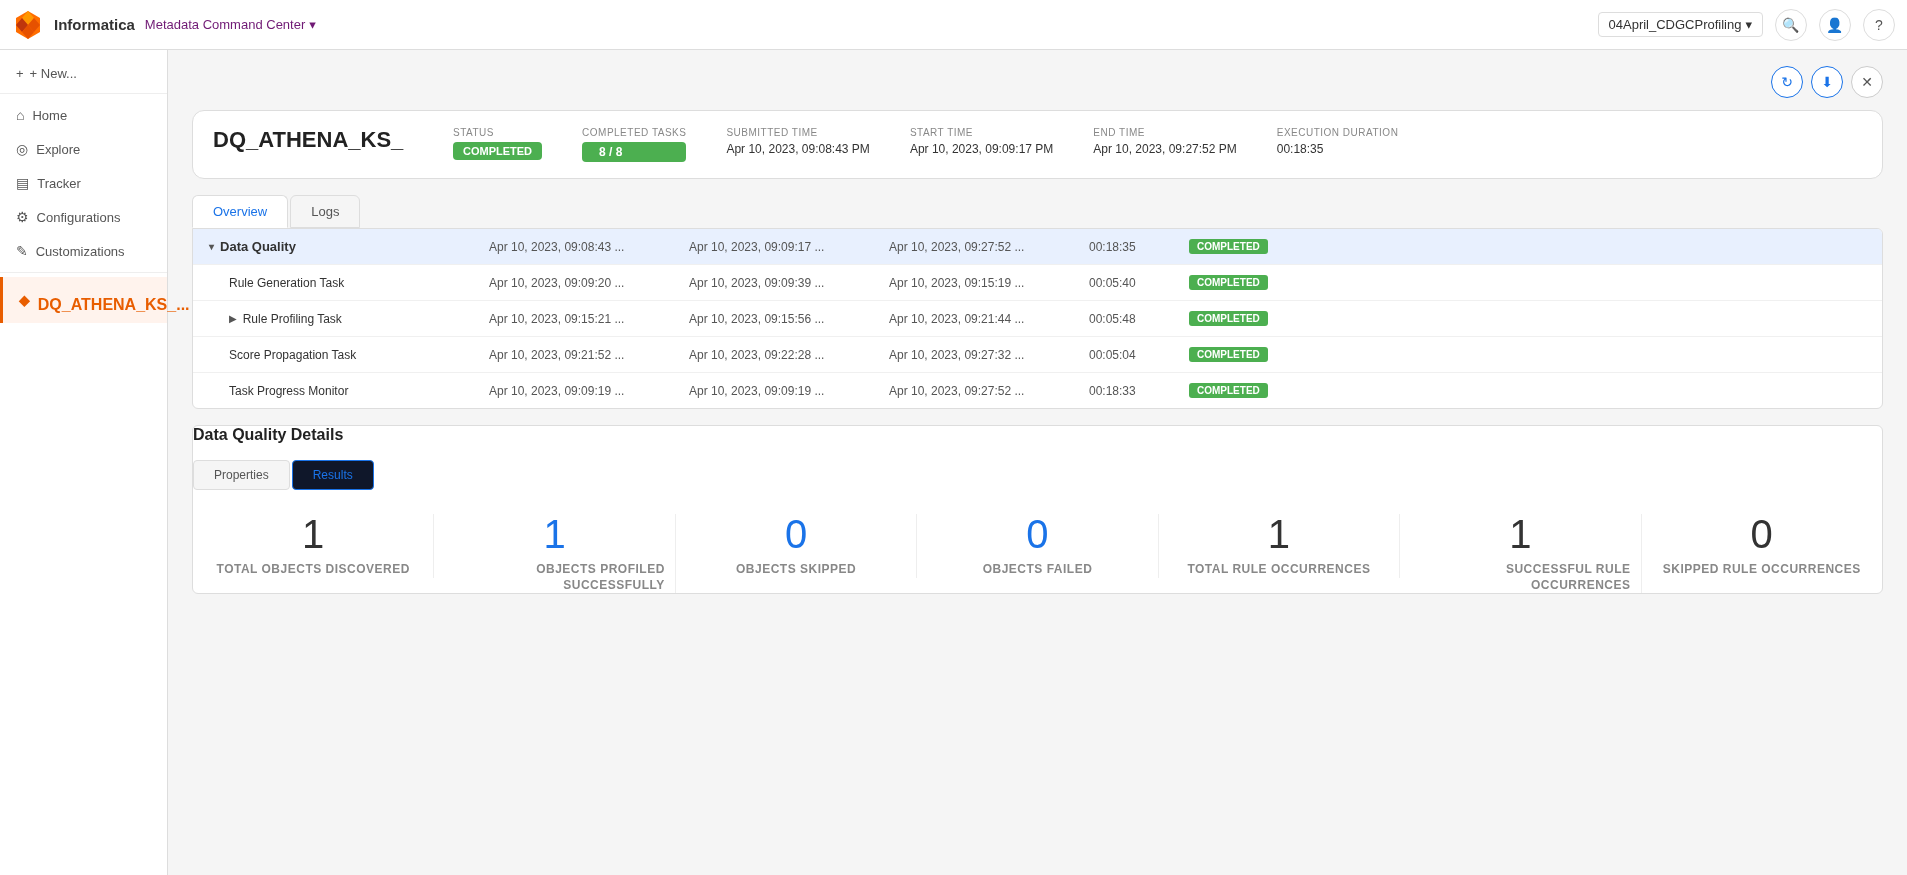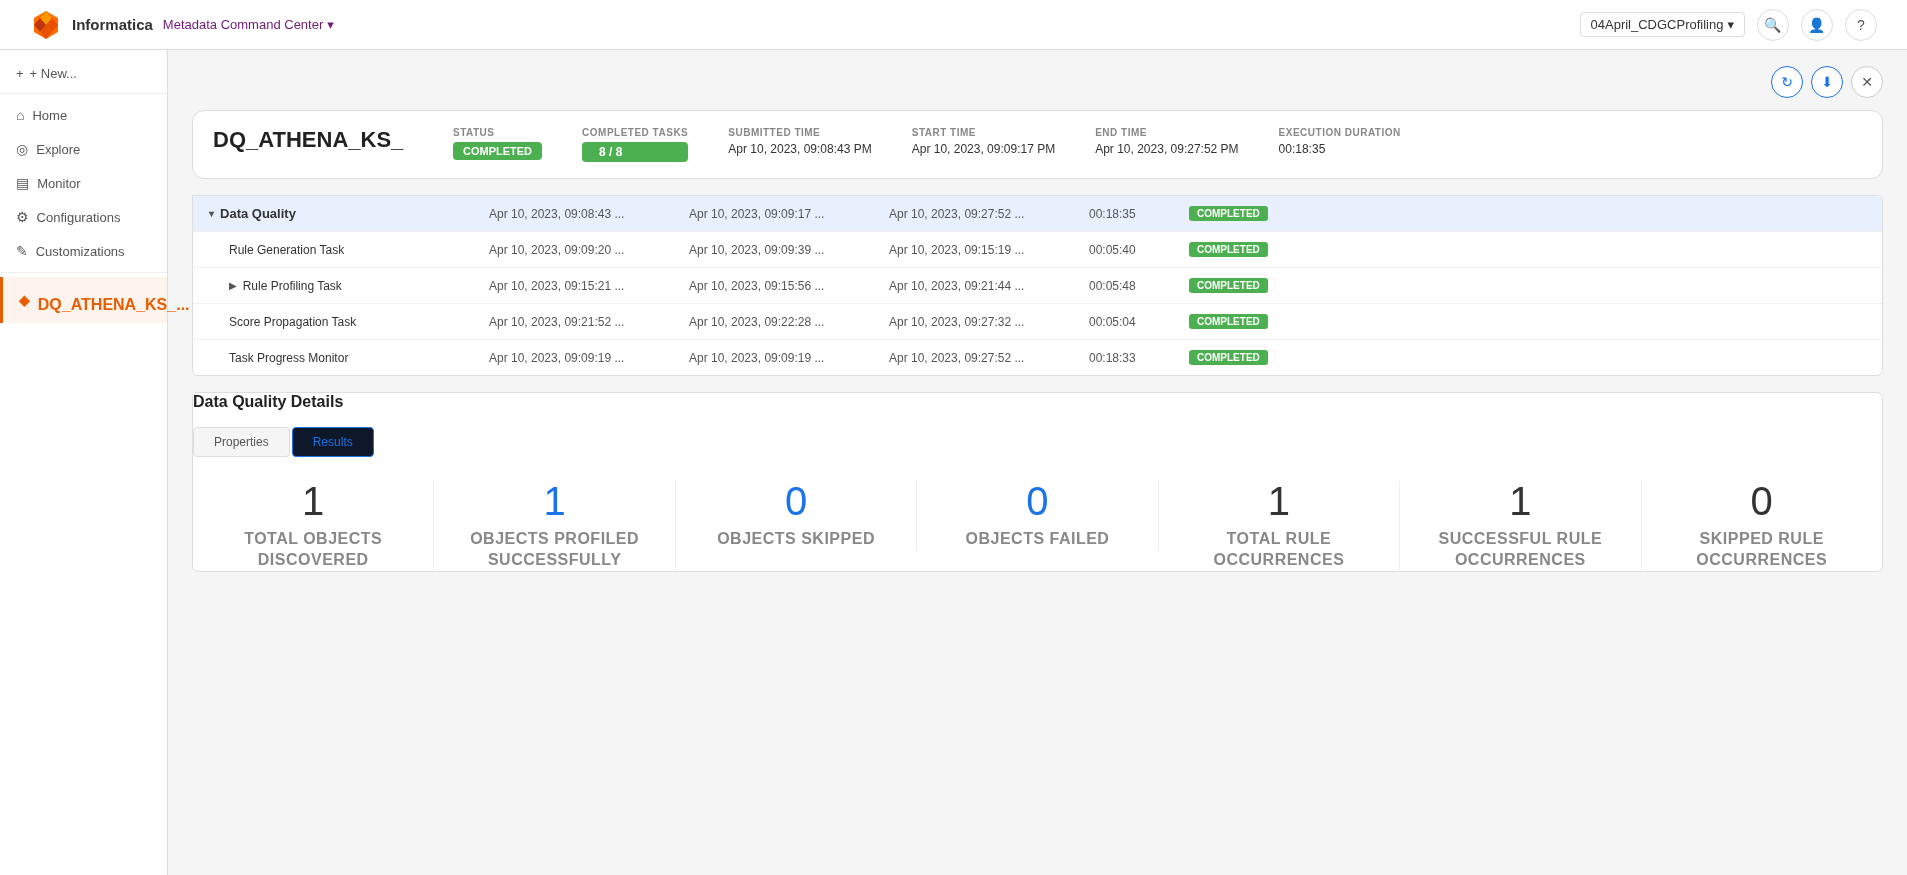--- a/index.html
+++ b/index.html
@@ -1,21 +1,21 @@
 <!DOCTYPE html>
 <html><head>
   <meta charset="utf-8">
   <style>
     * { box-sizing: border-box; margin: 0; padding: 0; }
     body { font-family: Arial, sans-serif; font-size: 13px; background: #f5f5f5; color: #333; display: flex; flex-direction: column; height: 100vh; overflow: hidden; }
 
     
     .topnav {
       display: flex; align-items: center; background: #fff;
-      border-bottom: 1px solid #ddd; padding: 0 30px; height: 50px;
+      border-bottom: 1px solid #ddd; padding: 0 12px; height: 50px;
       justify-content: space-between; flex-shrink: 0;
     }
     .topnav-left { display: flex; align-items: center; gap: 10px; }
     .topnav-logo { width: 32px; height: 32px; }
     .topnav-brand { font-weight: bold; font-size: 15px; color: #333; }
     .topnav-app { color: #701a75; font-size: 13px; display: flex; align-items: center; gap: 4px; }
     .topnav-right { display: flex; align-items: center; gap: 12px; }
     .org-selector { display: flex; align-items: center; gap: 4px; font-size: 13px; color: #333; cursor: pointer; border: 1px solid #ddd; padding: 4px 10px; border-radius: 4px; }
     .topnav-icon-btn { width: 32px; height: 32px; border-radius: 50%; border: 1px solid #ddd; background: #fff; display: flex; align-items: center; justify-content: center; cursor: pointer; font-size: 14px; color: #555; }
 
@@ -40,21 +40,21 @@
     .action-bar { display: flex; justify-content: flex-end; gap: 8px; margin-bottom: 12px; }
     .action-btn { width: 32px; height: 32px; border-radius: 50%; border: 1px solid #ccc; background: #fff; display: flex; align-items: center; justify-content: center; cursor: pointer; font-size: 14px; color: #555; }
     .action-btn.blue { color: #1a73e8; border-color: #1a73e8; }
 
     
     .job-header { background: #fff; border: 1px solid #ddd; border-radius: 12px; padding: 16px 20px; margin-bottom: 16px; }
     .job-title-row { display: flex; align-items: flex-start; gap: 40px; }
     .job-title { font-size: 22px; font-weight: bold; color: #222; min-width: 200px; }
     .job-meta { display: flex; gap: 40px; align-items: flex-start; }
     .meta-item { display: flex; flex-direction: column; gap: 4px; }
-    .meta-label { font-size: 10px; font-weight: bold; color: #888; text-transform: uppercase; letter-spacing: 0.5px; }
+    .meta-label { font-size: 10px; font-weight: normal; color: #888; text-transform: uppercase; letter-spacing: 0.5px; }
     .status-badge { background: #4caf50; color: #fff; font-size: 11px; font-weight: bold; padding: 3px 10px; border-radius: 4px; text-transform: uppercase; display: inline-block; }
     .completed-tasks-badge { background: #4caf50; color: #fff; font-size: 12px; font-weight: bold; padding: 3px 17px; border-radius: 4px; display: inline-block; }
     .meta-value { font-size: 12px; color: #333; }
 
     
     .tabs { display: flex; gap: 2px; margin-bottom: 0; }
     .tab { padding: 8px 20px; border-radius: 6px 6px 0 0; border: 1px solid #ddd; background: #f5f5f5; cursor: pointer; font-size: 13px; color: #555; }
     .tab.active { background: #fff; color: #1a73e8; border-bottom: 1px solid #fff; font-weight: 500; }
 
     
@@ -73,21 +73,21 @@
     .dq-details { background: #fff; border: 1px solid #ddd; border-radius: 6px; }
     .dq-title { font-size: 16px; font-weight: bold; color: #222; margin-bottom: 16px; }
     .dq-tabs { display: flex; gap: 2px; margin-bottom: 24px; }
     .dq-tab { padding: 7px 20px; border: 1px solid #ddd; background: #f5f5f5; cursor: pointer; font-size: 12px; color: #555; border-radius: 4px; }
     .dq-tab.active { background: #0f172a; color: #1a73e8; border-color: #1a73e8; font-weight: 500; }
     .dq-metrics { display: flex; gap: 0; align-items: flex-start; }
     .metric-item { flex: 1; display: flex; flex-direction: column; align-items: center; gap: 8px; text-align: center; padding: 0 10px; border-right: 1px solid #eee; }
     .metric-item:last-child { border-right: none; }
     .metric-value { font-size: 40px; font-weight: 300; color: #333; line-height: 1; }
     .metric-value.blue { color: #1a73e8; }
-    .metric-label { font-size: 16px; font-weight: bold; color: #888; text-transform: uppercase; letter-spacing: 0.5px; text-align: center; line-height: 1.3; }
+    .metric-label { font-size: 12px; font-weight: bold; color: #888; text-transform: uppercase; letter-spacing: 0.5px; text-align: right; line-height: 1.3; }
   </style>
 </head>
 <body>
 
 <div class="topnav">
   <div class="topnav-left">
 
     <svg class="topnav-logo" viewBox="0 0 32 32" xmlns="http://www.w3.org/2000/svg">
       <polygon points="16,2 28,9 28,23 16,30 4,23 4,9" fill="#ff6d00"></polygon>
       <polygon points="16,2 22,9 16,16 10,9" fill="#ff9800"></polygon>
@@ -123,21 +123,21 @@
     <div class="sidebar-item">
       <span class="sidebar-icon">⌂</span>
       <span>Home</span>
     </div>
     <div class="sidebar-item">
       <span class="sidebar-icon">◎</span>
       <span>Explore</span>
     </div>
     <div class="sidebar-item">
       <span class="sidebar-icon">▤</span>
-      <span>Monitor</span>
+      <span>Tracker</span>
     </div>
     <div class="sidebar-item">
       <span class="sidebar-icon">⚙</span>
       <span>Configurations</span>
     </div>
     <div class="sidebar-item">
       <span class="sidebar-icon">✎</span>
       <span>Customizations</span>
     </div>
     <div class="sidebar-divider"></div>
@@ -180,20 +180,24 @@
             <span class="meta-value">Apr 10, 2023, 09:27:52 PM</span>
           </div>
           <div class="meta-item">
             <span class="meta-label">EXECUTION DURATION</span>
             <span class="meta-value">00:18:35</span>
           </div>
         </div>
       </div>
     </div>
 
+    <div class="tabs" style="margin-top: 8px;">
+      <div class="tab active">Overview</div>
+      <div class="tab">Logs</div>
+    </div>
 
     <div class="tasks-container">
 
       <div class="task-row highlighted">
         <div class="task-name bold">
           <span class="expand-icon">▾</span>
           <span>Data Quality</span>
         </div>
         <div class="time-cell">Apr 10, 2023, 09:08:43 ...</div>
         <div class="time-cell">Apr 10, 2023, 09:09:17 ...</div>

